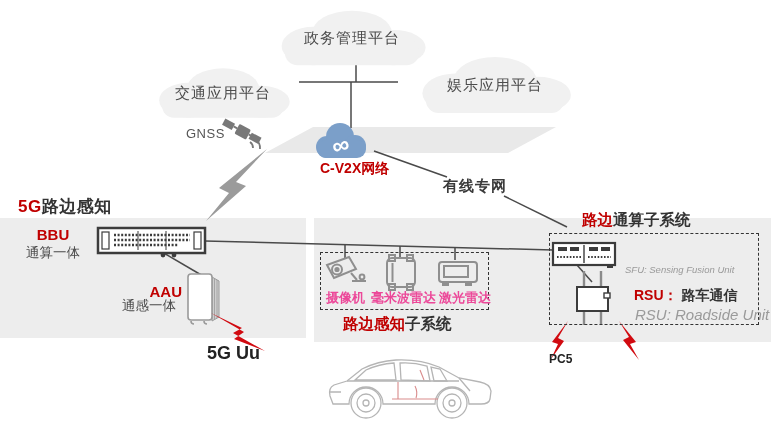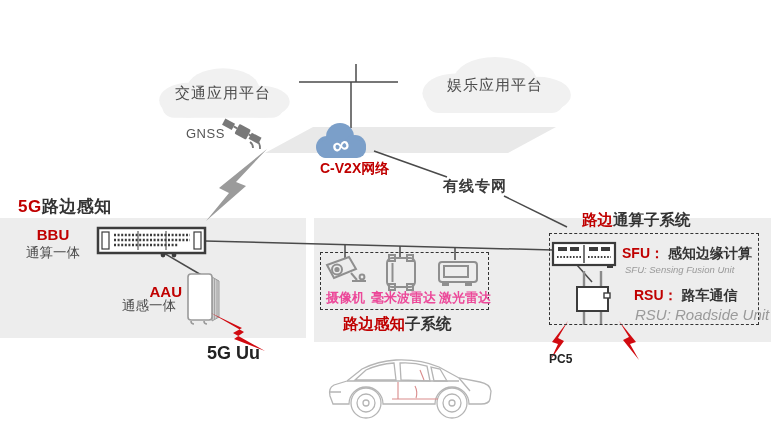--- a/index.html
+++ b/index.html
@@ -184,20 +184,31 @@
       <circle cx="452" cy="403" r="3"></circle>
       <g stroke="#d98b8b" stroke-width="1.1">
         <path d="M398,382 L398,399 M415,386 Q418,392 416,398 M392,399 L438,399 M420,370 L424,380"></path>
       </g>
     </g>
   </svg>
 
   <div class="dashed-box" style="left:320px;top:252px;width:167px;height:56px;"></div>
   <div class="dashed-box" style="left:549px;top:233px;width:208px;height:90px;"></div>
 
+  <div class="cloud" style="left:272px;top:6px;width:160px;height:64px;">
+    <svg width="160" height="64" viewBox="0 0 200 80">
+      <g fill="#f1f1f1">
+        <ellipse cx="52" cy="50" rx="40" ry="24"></ellipse>
+          <ellipse cx="100" cy="34" rx="50" ry="28"></ellipse>
+        <ellipse cx="152" cy="52" rx="40" ry="22"></ellipse>
+          <rect x="16" y="42" width="168" height="32" rx="16"></rect>
+      </g>
+    </svg>
+    <div class="cloud-label">政务管理平台</div>
+  </div>
 
   <div class="cloud" style="left:148px;top:64px;width:150px;height:58px;">
     <svg width="150" height="58" viewBox="0 0 200 80">
       <g fill="#f1f1f1">
         <ellipse cx="52" cy="50" rx="40" ry="24"></ellipse>
           <ellipse cx="100" cy="34" rx="50" ry="28"></ellipse>
         <ellipse cx="152" cy="52" rx="40" ry="22"></ellipse>
           <rect x="16" y="42" width="168" height="32" rx="16"></rect>
       </g>
     </svg>
@@ -232,23 +243,20 @@
   <div class="abs lbl-sensor" style="left:326px;">摄像机</div>
   <div class="abs lbl-sensor" style="left:371px;">毫米波雷达</div>
   <div class="abs lbl-sensor" style="left:439px;">激光雷达</div>
   <div class="abs lbl-sense-title">
     <span class="red">路边感知</span><span class="dark">子系统</span>
   </div>
 
   <div class="abs lbl-comp-title">
     <span class="red">路边</span><span class="dark">通算子系统</span>
   </div>
-  <div class="abs lbl-sfu">
-    <span class="red">SFU：</span><span class="gap"></span><span class="dark">感知边缘计算</span>
-  </div>
   <div class="abs lbl-sfu-en">SFU: Sensing Fusion Unit</div>
   <div class="abs lbl-rsu">
     <span class="red">RSU：</span><span class="gap"></span><span class="dark">路车通信</span>
   </div>
   <div class="abs lbl-rsu-en">RSU: Roadside Unit</div>
   <div class="abs lbl-pc5">PC5</div>
 
 </div>
 
 </body></html>

